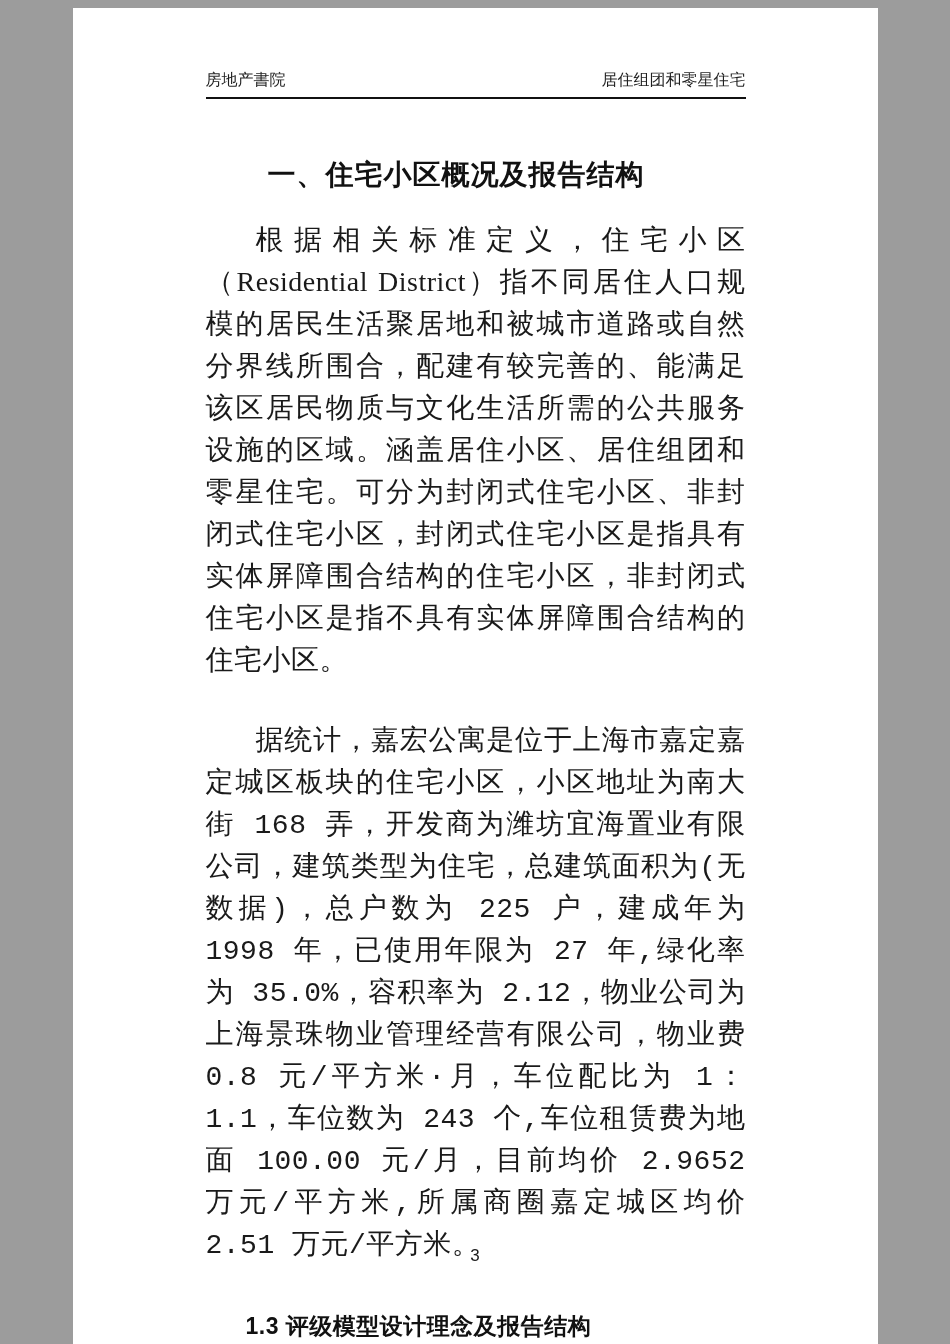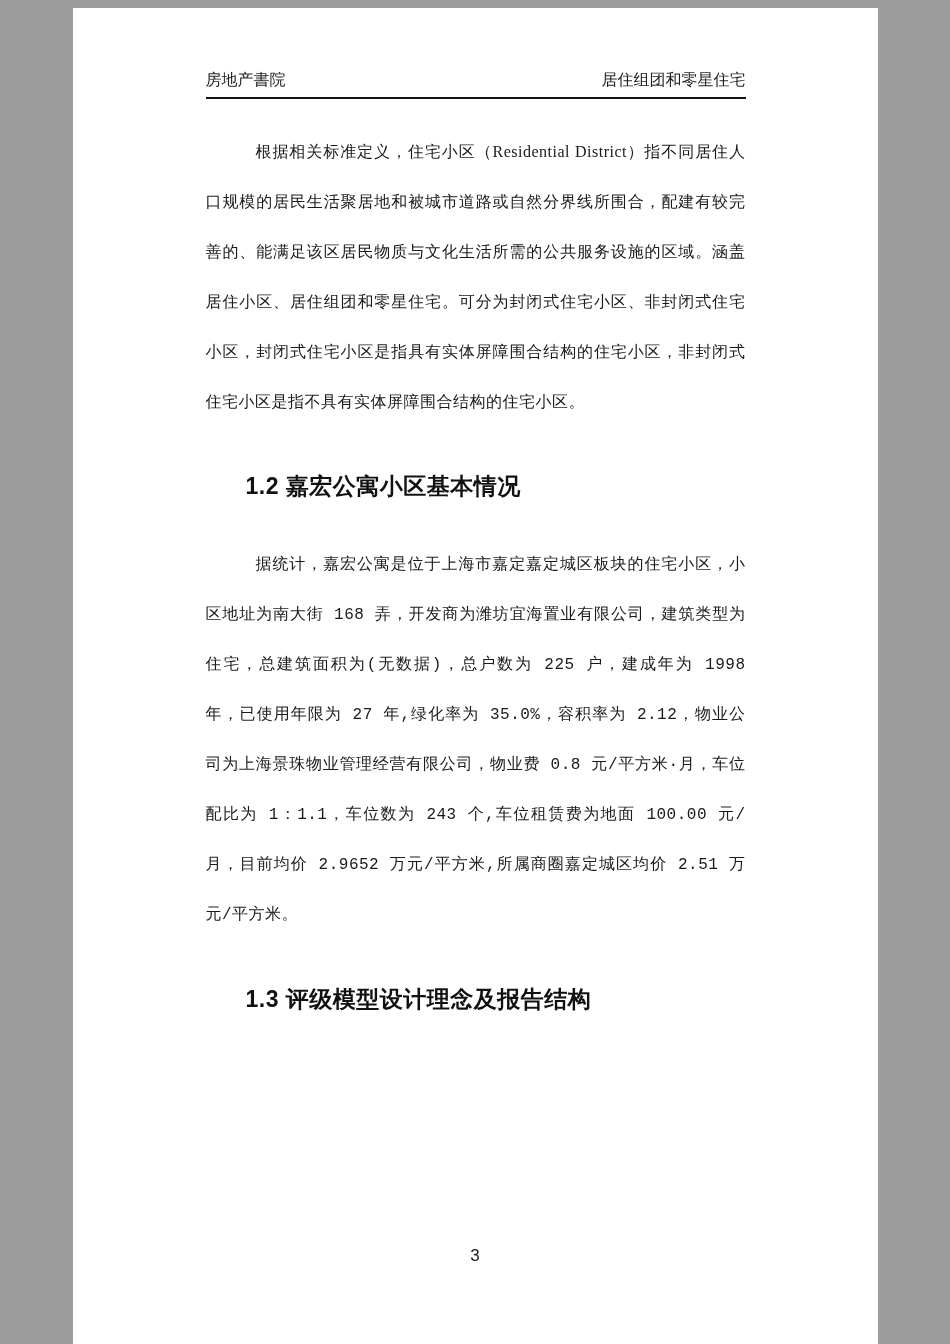--- a/index.html
+++ b/index.html
@@ -45,22 +45,22 @@
     font-weight: 700;
     line-height: 27px;
     letter-spacing: 0.5px;
     color: #111111;
     margin: 46px 0 0 40px;
   }
   h2.section-heading.first {
     margin-top: 34px;
   }
   p.body-para {
-    font-size: 16px;
-    line-height: 50px;
+    font-size: 28px;
+    line-height: 42px;
     text-align: justify;
     text-justify: inter-ideograph;
     text-indent: 50px;
     letter-spacing: 0.5px;
     margin: 28px 0 0 0;
     color: #1a1a1a;
   }
   p.body-para.after-heading-2 {
     margin-top: 40px;
     font-family: Liberation Mono, monospace;
@@ -79,27 +79,27 @@
 </head>
 <body>
 
 <div class="page">
 
   <div class="doc-header">
     <span>房地产書院</span>
     <span>居住组团和零星住宅</span>
   </div>
 
+  <h1 class="chapter-title">一、住宅小区概况及报告结构</h1>
 
   <section>
     <p class="body-para">根据相关标准定义，住宅小区（Residential District）指不同居住人口规模的居民生活聚居地和被城市道路或自然分界线所围合，配建有较完善的、能满足该区居民物质与文化生活所需的公共服务设施的区域。涵盖居住小区、居住组团和零星住宅。可分为封闭式住宅小区、非封闭式住宅小区，封闭式住宅小区是指具有实体屏障围合结构的住宅小区，非封闭式住宅小区是指不具有实体屏障围合结构的住宅小区。</p>
   </section>
 
   <section>
-    <h2 class="section-heading">1.2 嘉宏公寓小区基本情况</h2>
     <p class="body-para after-heading-2">据统计，嘉宏公寓是位于上海市嘉定嘉定城区板块的住宅小区，小区地址为南大街 168 弄，开发商为潍坊宜海置业有限公司，建筑类型为住宅，总建筑面积为(无数据)，总户数为 225 户，建成年为 1998 年，已使用年限为 27 年,绿化率为 35.0%，容积率为 2.12，物业公司为上海景珠物业管理经营有限公司，物业费 0.8 元/平方米·月，车位配比为 1：1.1，车位数为 243 个,车位租赁费为地面 100.00 元/月，目前均价 2.9652 万元/平方米,所属商圈嘉定城区均价 2.51 万元/平方米。</p>
   </section>
 
   <section>
     <h2 class="section-heading">1.3 评级模型设计理念及报告结构</h2>
   </section>
 
   <div class="page-footer">
     <span>3</span>
   </div>

